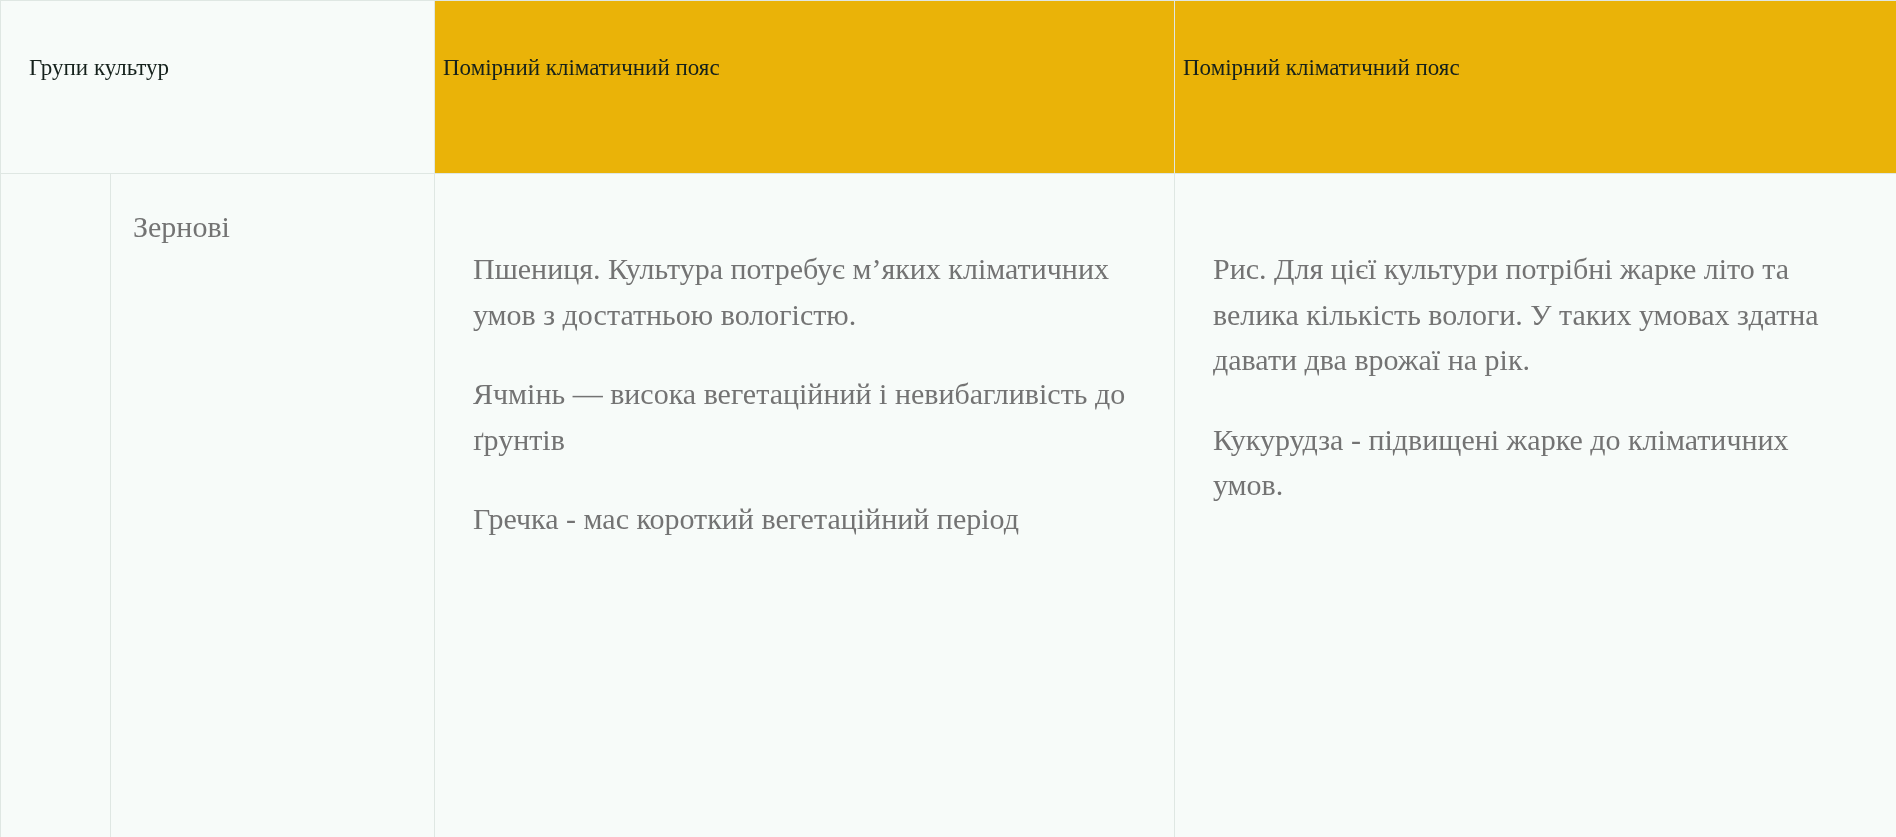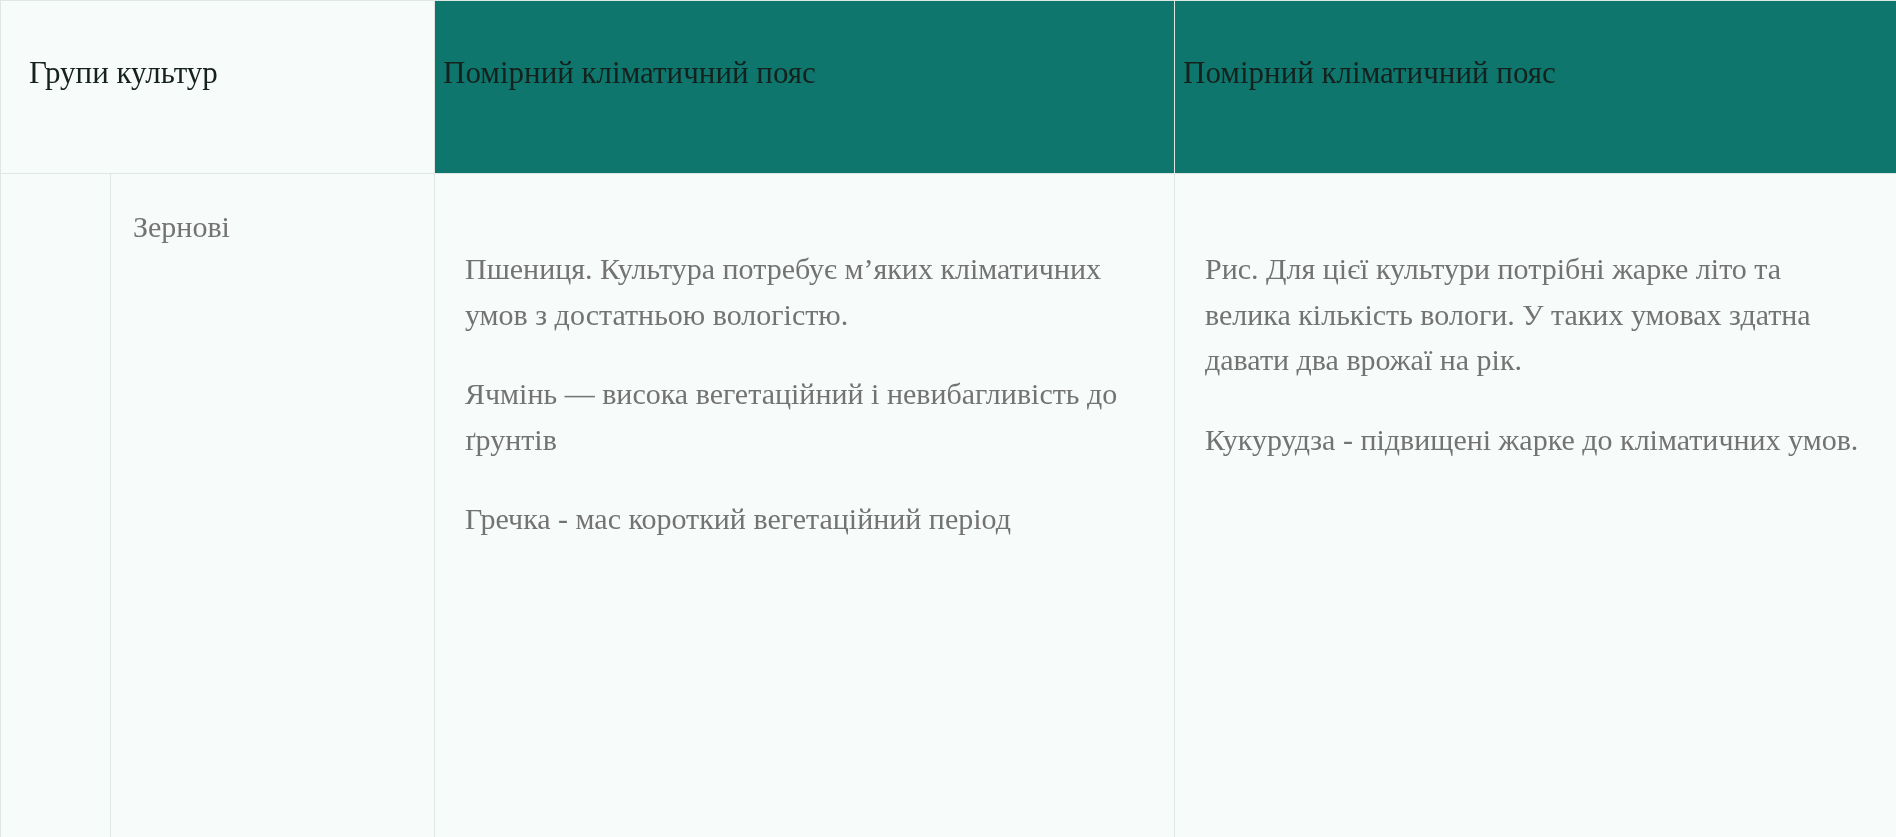--- a/index.html
+++ b/index.html
@@ -46,25 +46,25 @@
   col.c-temperate { width: 740px; }
   col.c-tropical { width: 722px; }
 
   
   .header-row td {
     height: 172px;
     background: #f7fbf9;
   }
   .header-row td.hdr-temperate,
   .header-row td.hdr-tropical {
-    background: #0f766e;
+    background: #eab308;
   }
   .hdr-inner {
     padding: 52px 26px 0 8px;
-    font-size: 31px;
+    font-size: 23px;
     line-height: 1.3;
     font-weight: 400;
     color: #15211c;
     white-space: nowrap;
   }
   .hdr-groups .hdr-inner { padding-left: 28px; }
 
   
   .body-row td {
     height: 665px;
@@ -72,21 +72,21 @@
   .cell-pad {
     padding: 28px 30px 10px 30px;
     font-size: 30px;
     line-height: 1.52;
     color: #737373;
   }
   .cell-pad.narrow {
     padding: 30px 18px 10px 22px;
   }
   .cell-pad p {
-    margin: 0 0 34px 0;
+    margin: 0 0 34px 8px;
   }
   .cell-pad p:last-child {
     margin-bottom: 0;
   }
   .cell-body-first {
     padding-top: 72px;
   }
   td.spacer-col {
     background: #f7fbf9;
   }

